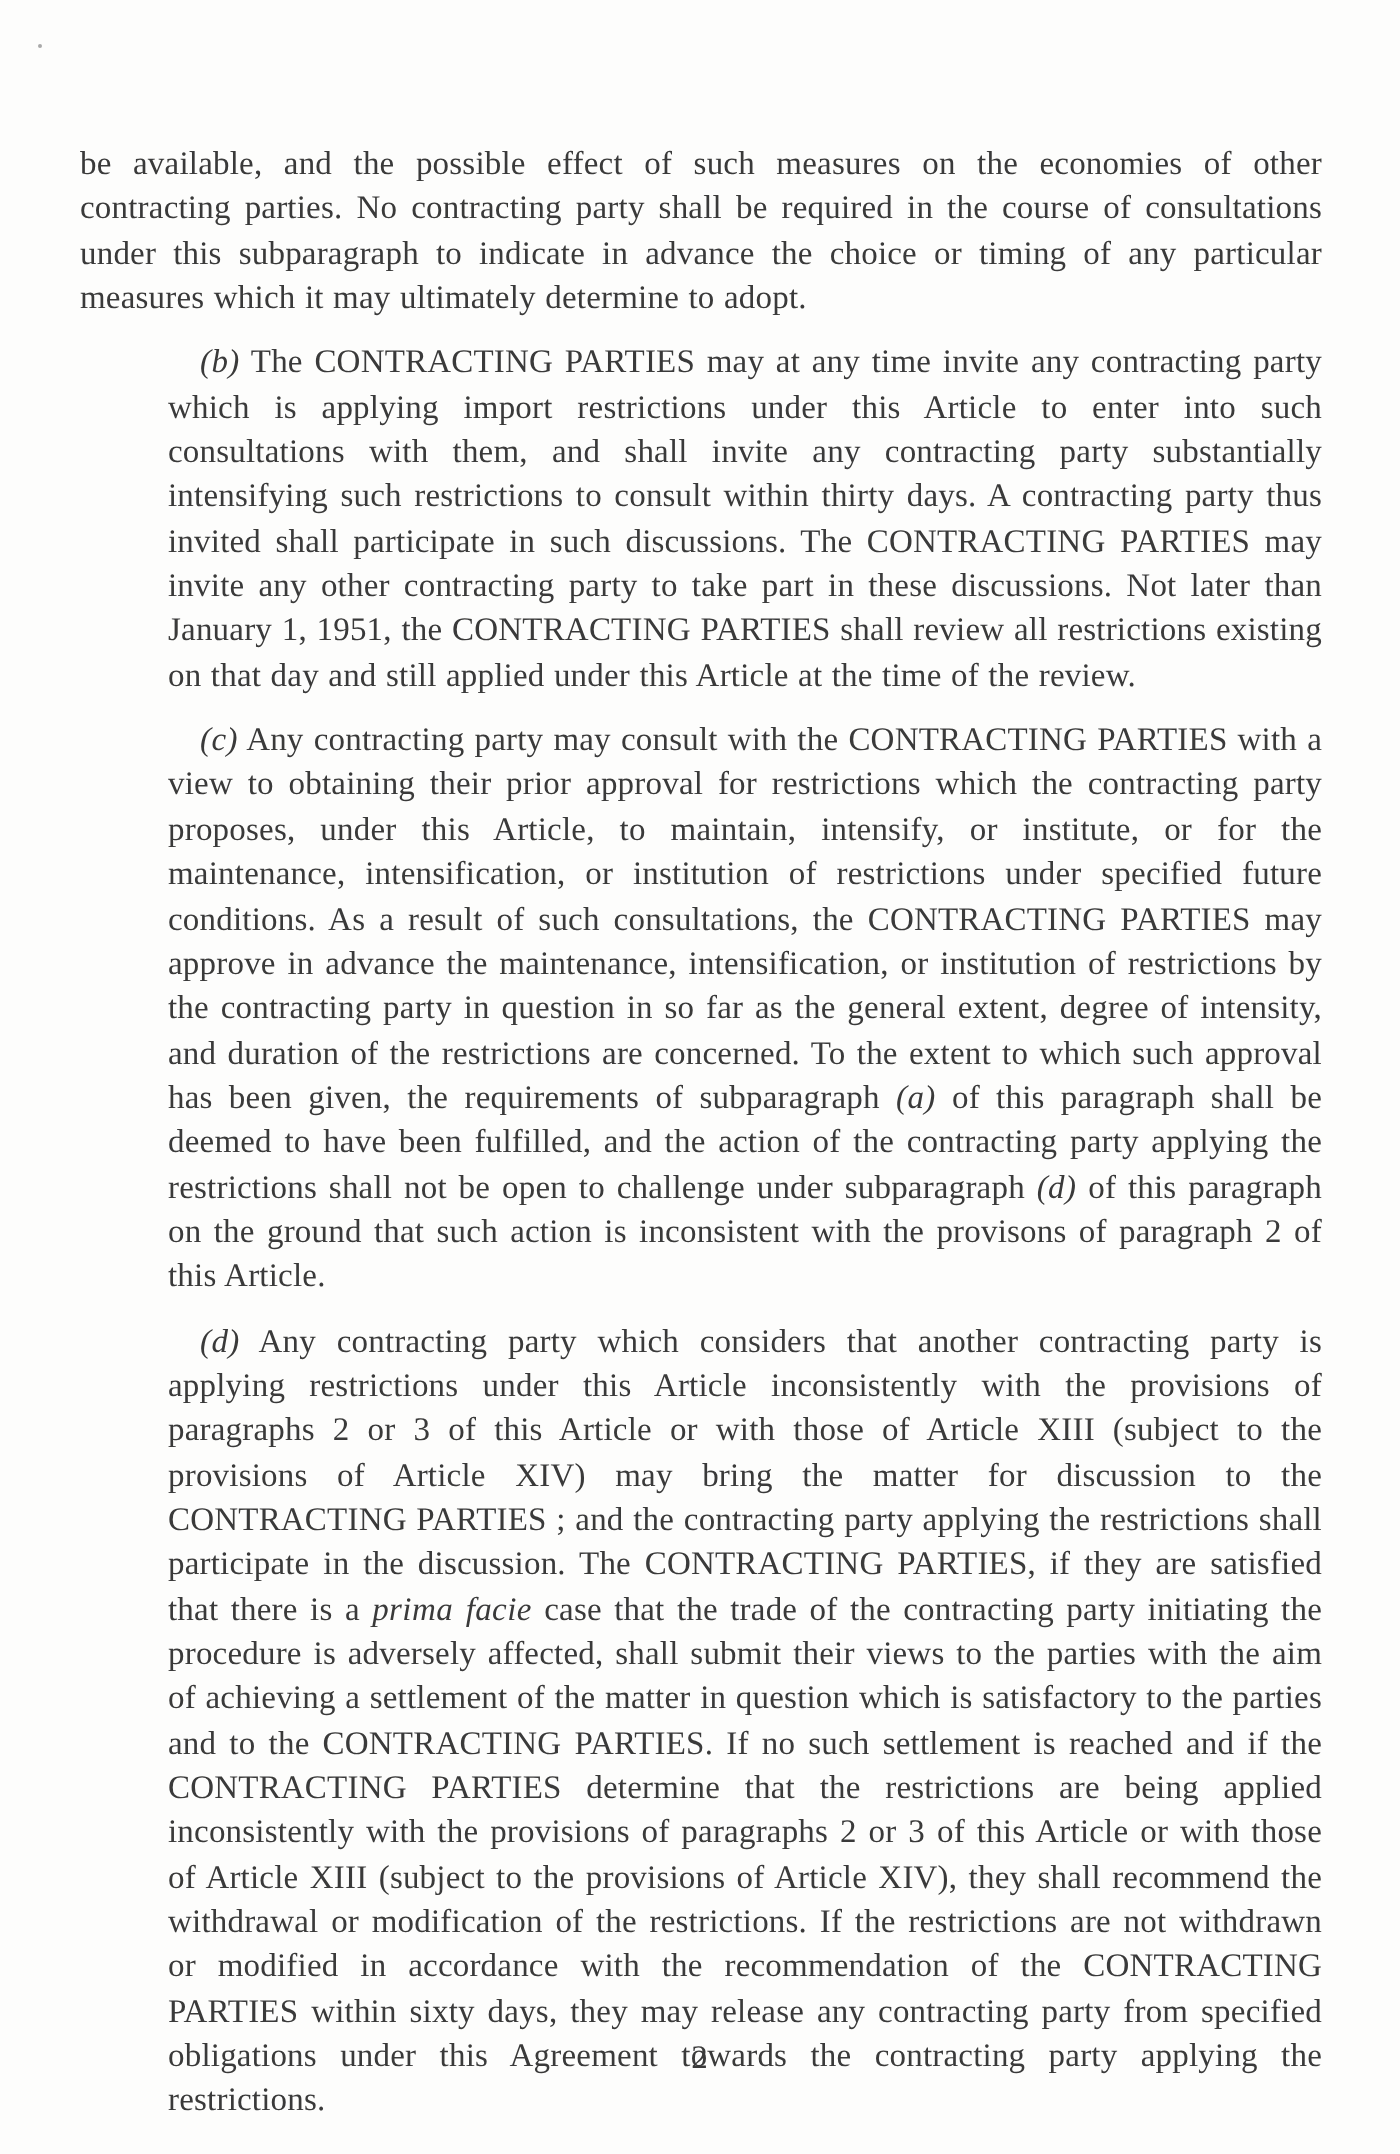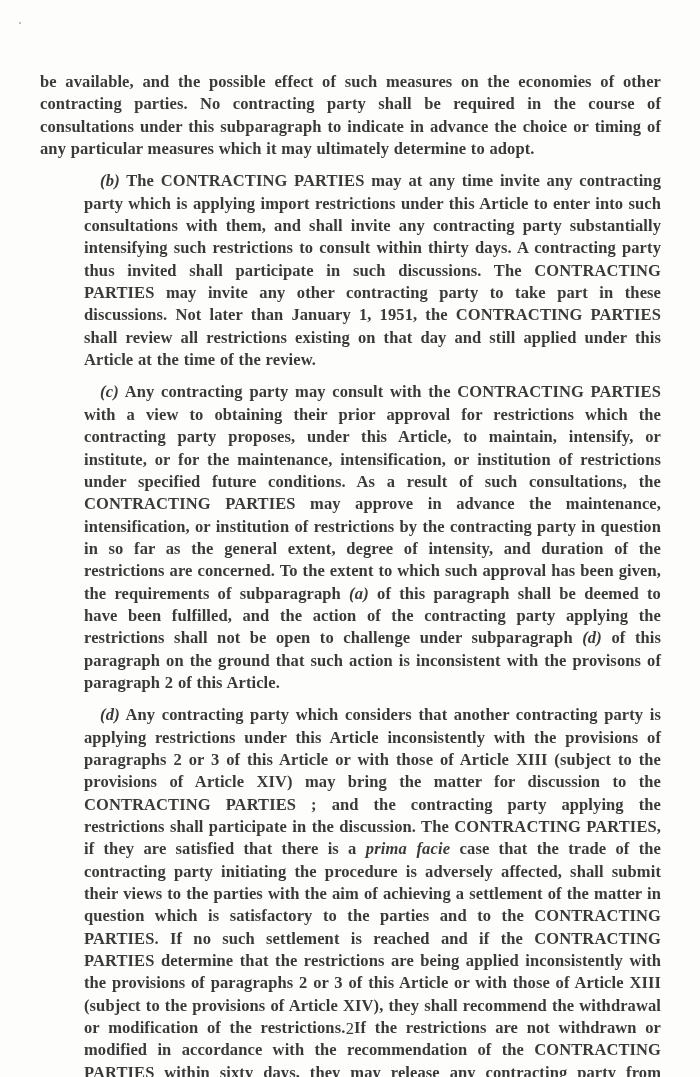--- a/index.html
+++ b/index.html
@@ -34,21 +34,20 @@
     width: 621px;
     font-size: 16.5px;
     line-height: 22.35px;
     text-align: justify;
     letter-spacing: 0.1px;
     word-spacing: 0.5px;
   }
   .para {
     margin: 0;
     text-indent: 16px;
-    font-weight: bold;
   }
   .para.no-indent {
     text-indent: 0;
   }
   .para + .para {
     margin-top: 10px;
     margin-left: 44px;
   }
   .para i {
     letter-spacing: 0.2px;

